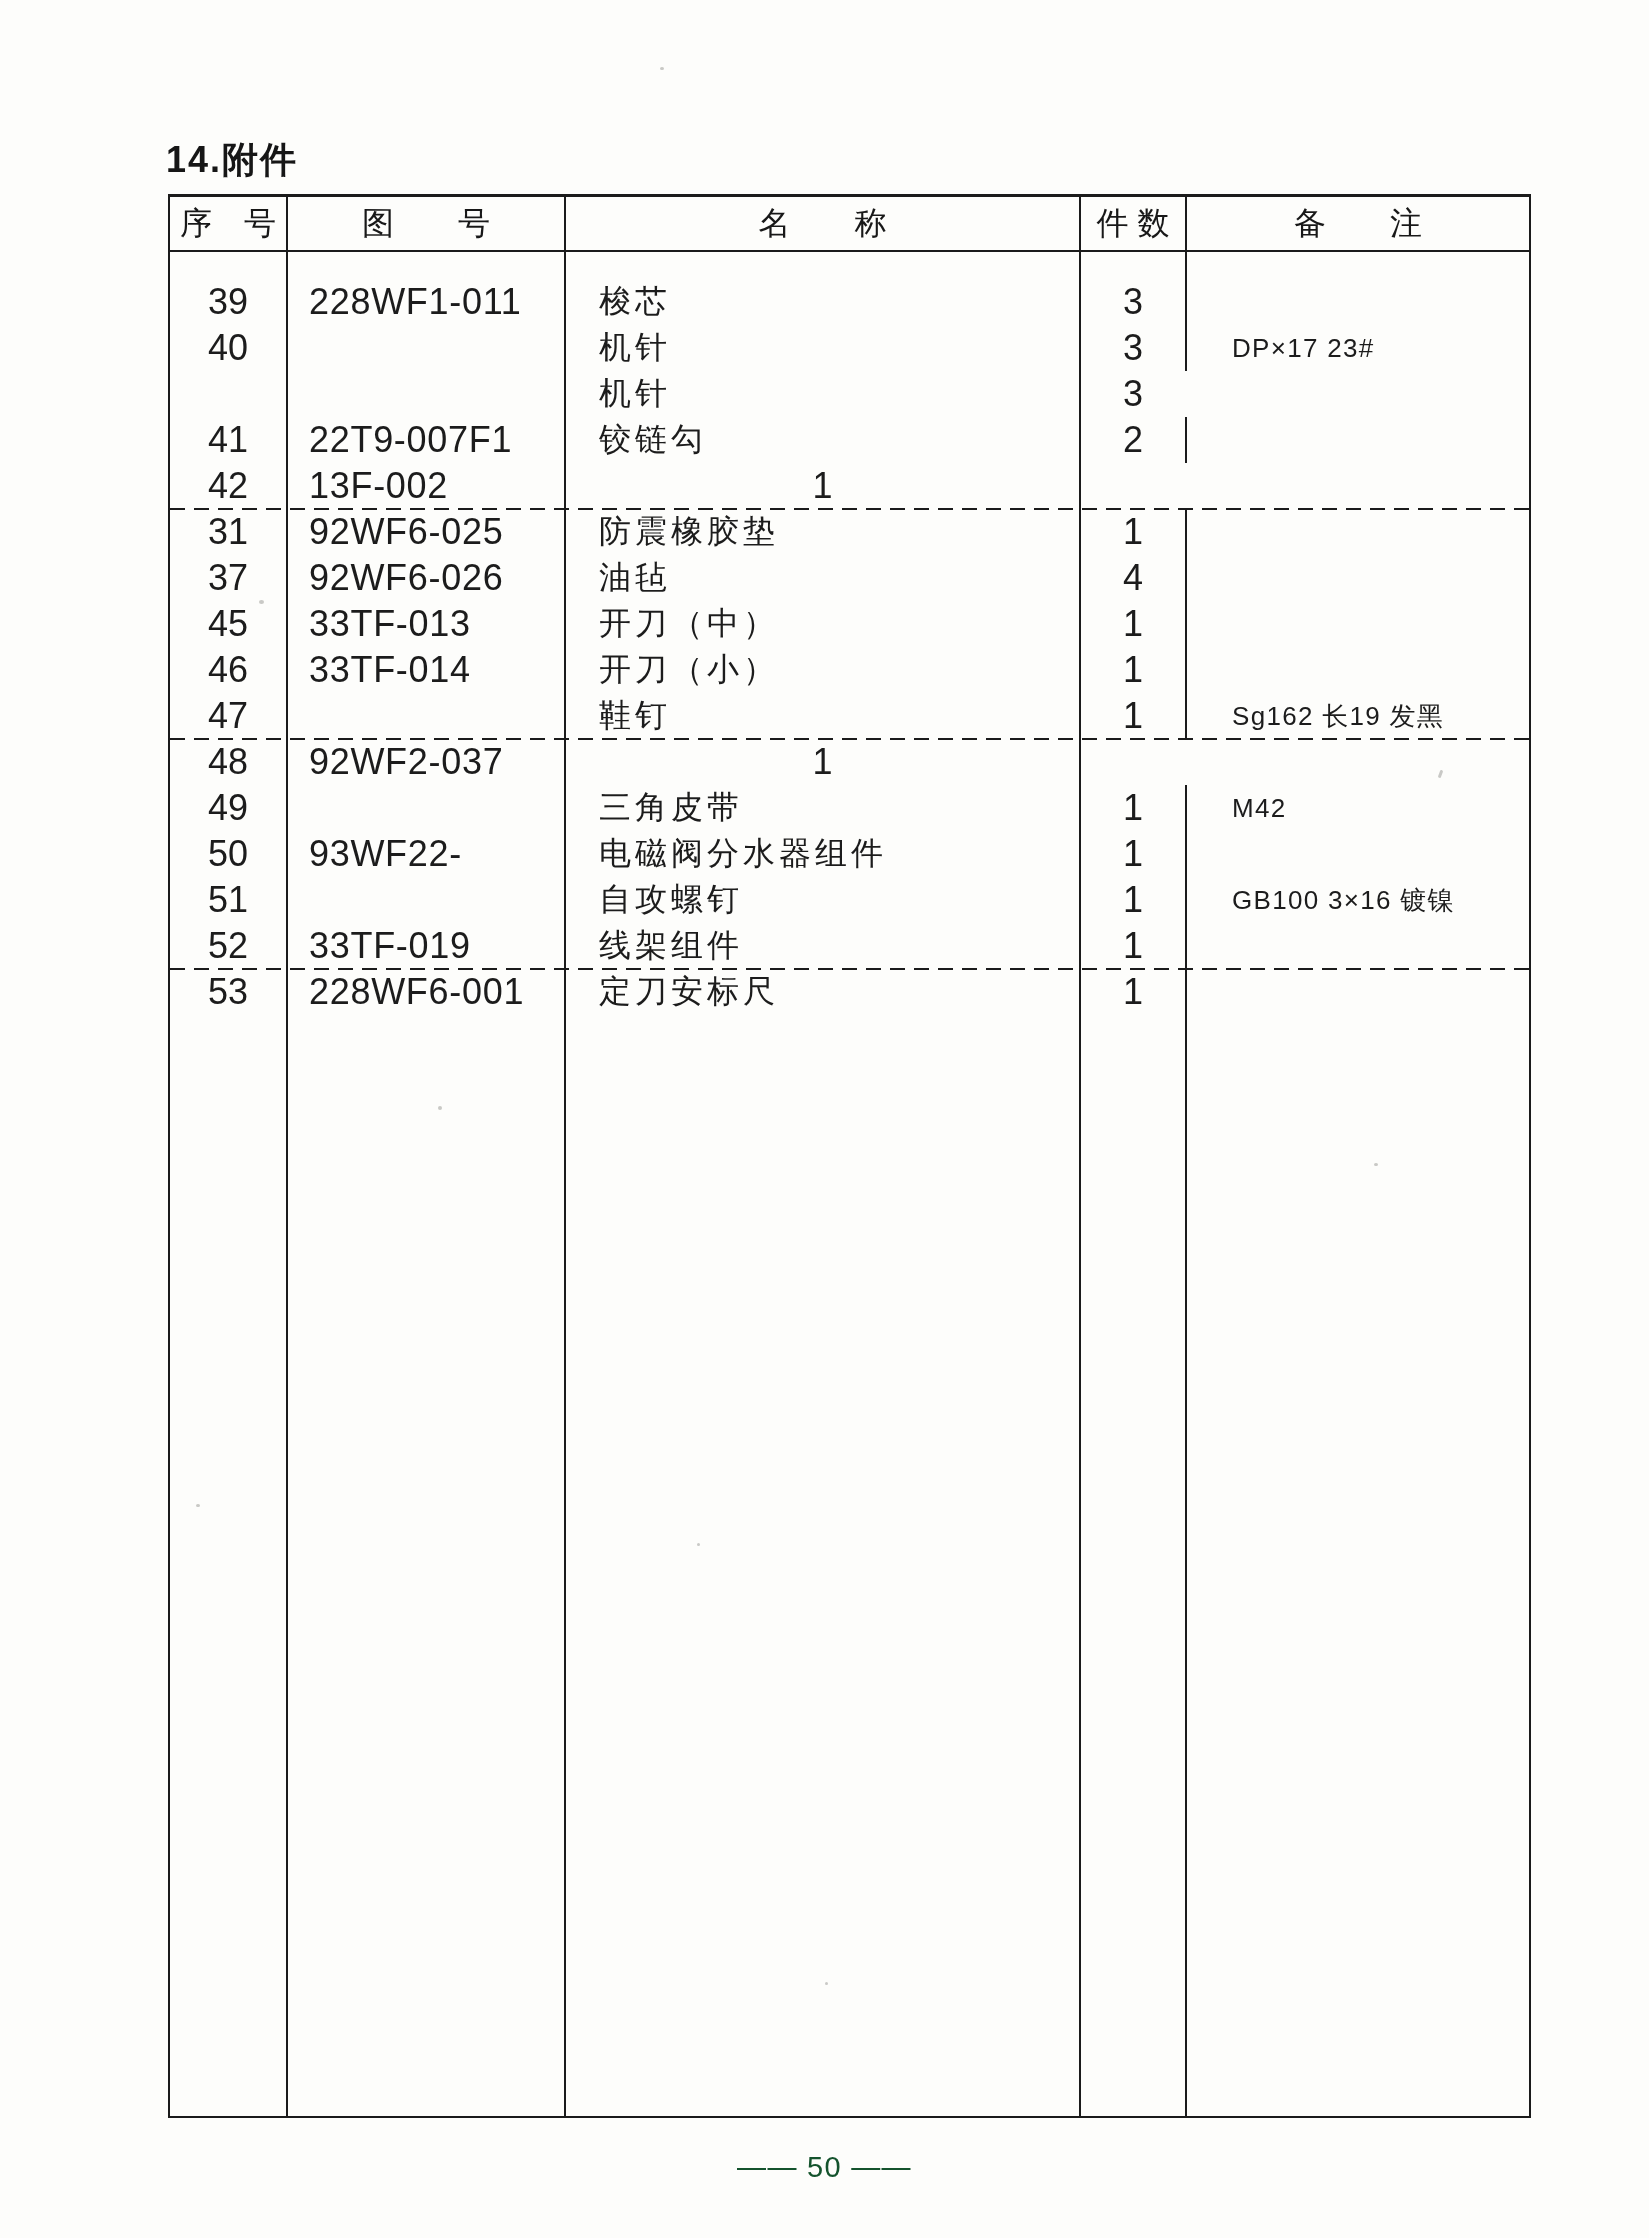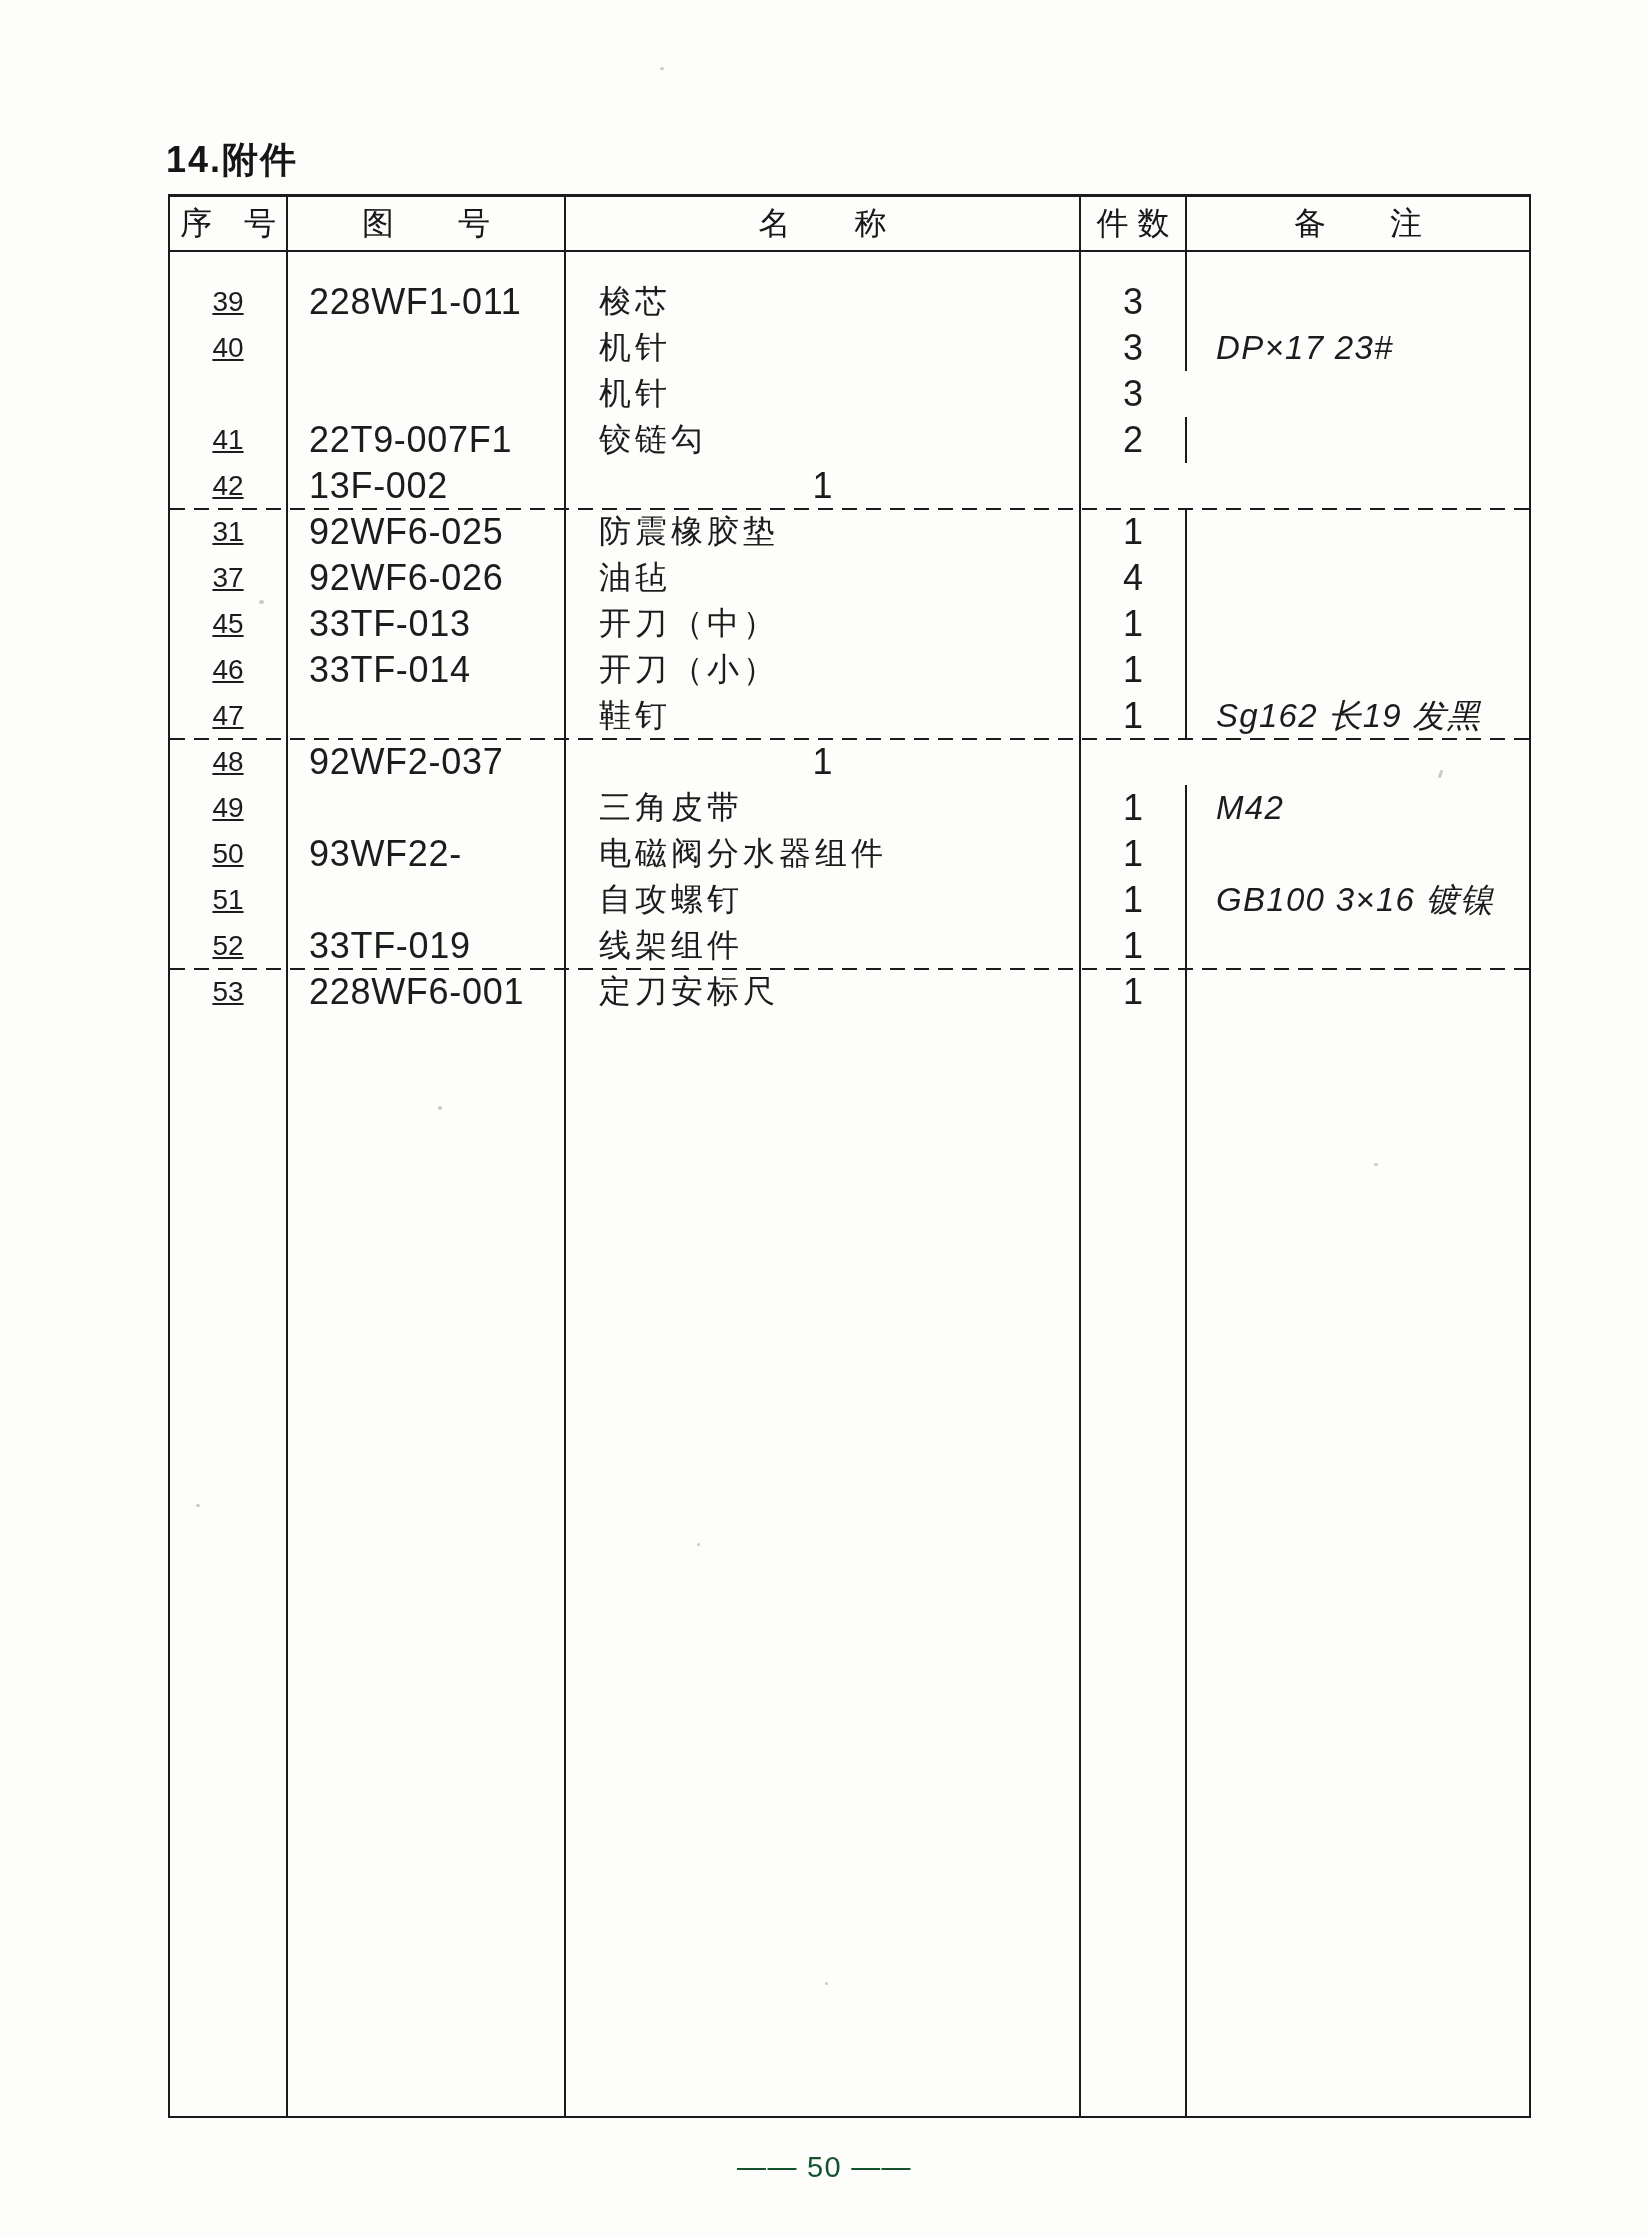--- a/index.html
+++ b/index.html
@@ -41,25 +41,25 @@
   .cell:first-child{border-left:none;}
   .h{justify-content:center;font-size:32px;letter-spacing:0;padding:0;color:#181818;}
   .tbody{flex:1;display:flex;flex-direction:column;}
   .trow{height:46px;flex:none;position:relative;}
   .trow.spacer{height:27px;}
   .trow.filler{flex:1;height:auto;}
   .trow.dashed-after::after{
     content:"";position:absolute;left:0;right:0;bottom:-1.3px;height:2.7px;
     background:repeating-linear-gradient(90deg,#1b1b1b 0 14.6px,transparent 14.6px 24px);
   }
-  .c-no{justify-content:center;font-size:28px;text-decoration:underline;}
+  .c-no{justify-content:center;font-size:36px;}
   .c-part{padding-left:21px;font-size:36px;letter-spacing:0.7px;}
   .c-name{padding-left:33px;font-size:32px;letter-spacing:4px;}
   .c-qty{justify-content:center;font-size:36px;}
-  .c-note{padding-left:29px;font-size:33px;letter-spacing:1.3px;font-style:italic;}
+  .c-note{padding-left:45px;font-size:26px;letter-spacing:1.3px;}
   .pagenum{
     position:absolute;left:0;top:2151px;width:1649px;
     text-align:center;font-size:29px;letter-spacing:1.3px;color:#14532d;
   }
   .speck{position:absolute;background:#8a8a86;border-radius:50%;opacity:.45;}
 </style>
 </head>
 <body>
 
 <div class="page">

